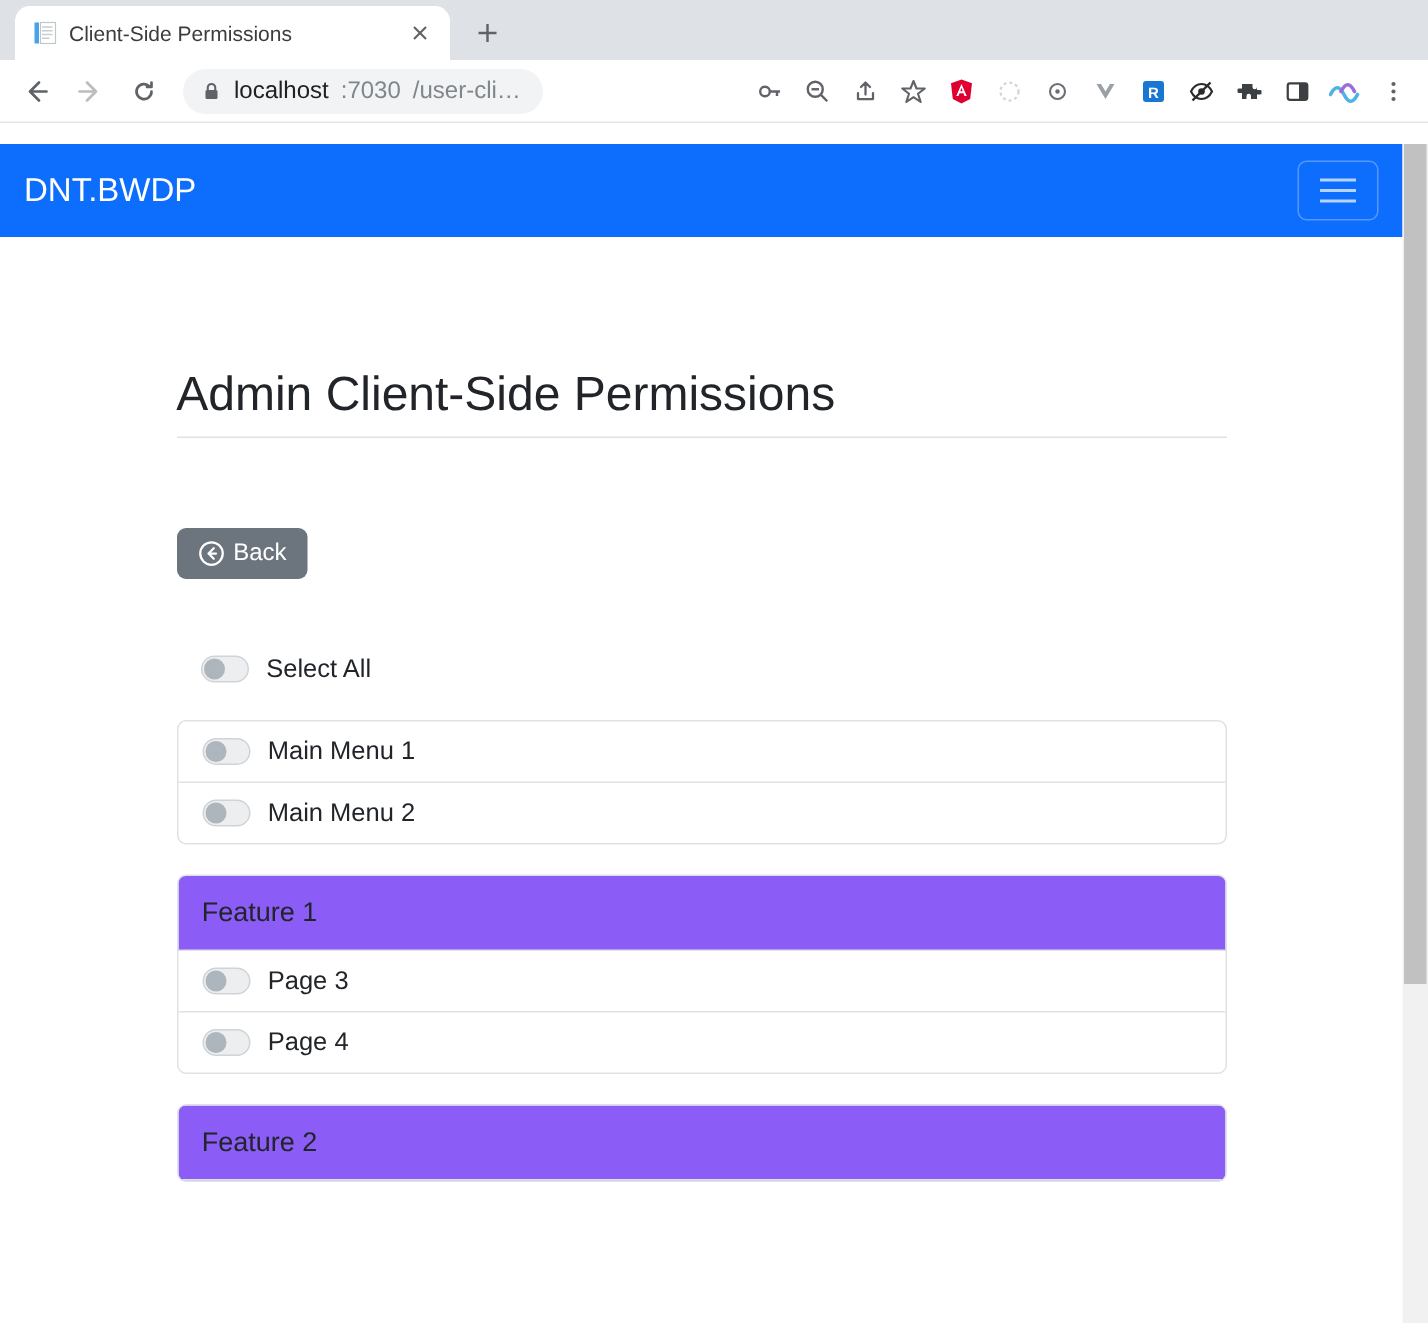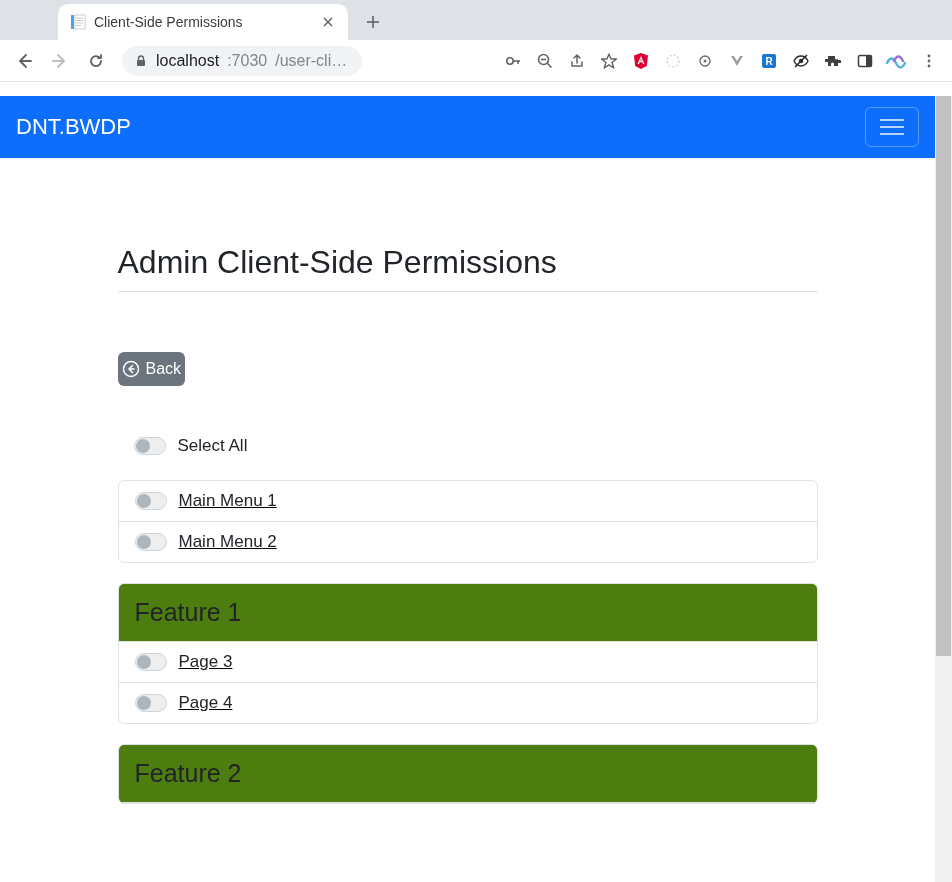--- a/index.html
+++ b/index.html
@@ -51,21 +51,20 @@
     height: 36px;
     width: 290px;
     border-radius: 10px 10px 0 0;
     display: flex;
     align-items: center;
     padding: 0 12px;
     gap: 8px;
     font-size: 14px;
     color: #3c3c3c;
     position: relative;
-    margin-left: 48px;
   }
   .favicon {
     width: 16px;
     height: 16px;
     display: flex;
     align-items: center;
     justify-content: center;
   }
   .tab-title { flex: 1; white-space: nowrap; overflow: hidden; text-overflow: ellipsis; }
   .tab-close {
@@ -190,21 +189,21 @@
     margin-top: 46px;
   }
   .back-btn {
     display: inline-flex;
     align-items: center;
     gap: 6px;
     background: #6c757d;
     color: #fff;
     border: none;
     border-radius: 6px;
-    padding: 8px 4px;
+    padding: 8px 14px;
     font-size: 16px;
     margin-bottom: 50px;
     cursor: pointer;
   }
 
   .toggle-row {
     display: flex;
     align-items: center;
     gap: 12px;
     font-size: 17px;
@@ -214,30 +213,29 @@
     padding: 0 0 24px 16px;
   }
 
   .card {
     border: 1px solid #dee2e6;
     border-radius: 6px;
     margin-bottom: 20px;
     overflow: hidden;
   }
   .card-header {
-    background: #4d7c0f;
+    background: #8b5cf6;
     padding: 14px 16px;
-    font-size: 25px;
+    font-size: 18px;
     color: #212529;
     border-bottom: 1px solid #dee2e6;
   }
   .list-item {
     padding: 10px 16px;
     border-bottom: 1px solid #dee2e6;
-    text-decoration: underline;
   }
   .list-item:last-child { border-bottom: none; }
 
   .toggle {
     width: 32px; height: 18px;
     border-radius: 10px;
     background: #eceeef;
     border: 1px solid #cfd4d9;
     position: relative;
     flex-shrink: 0;

